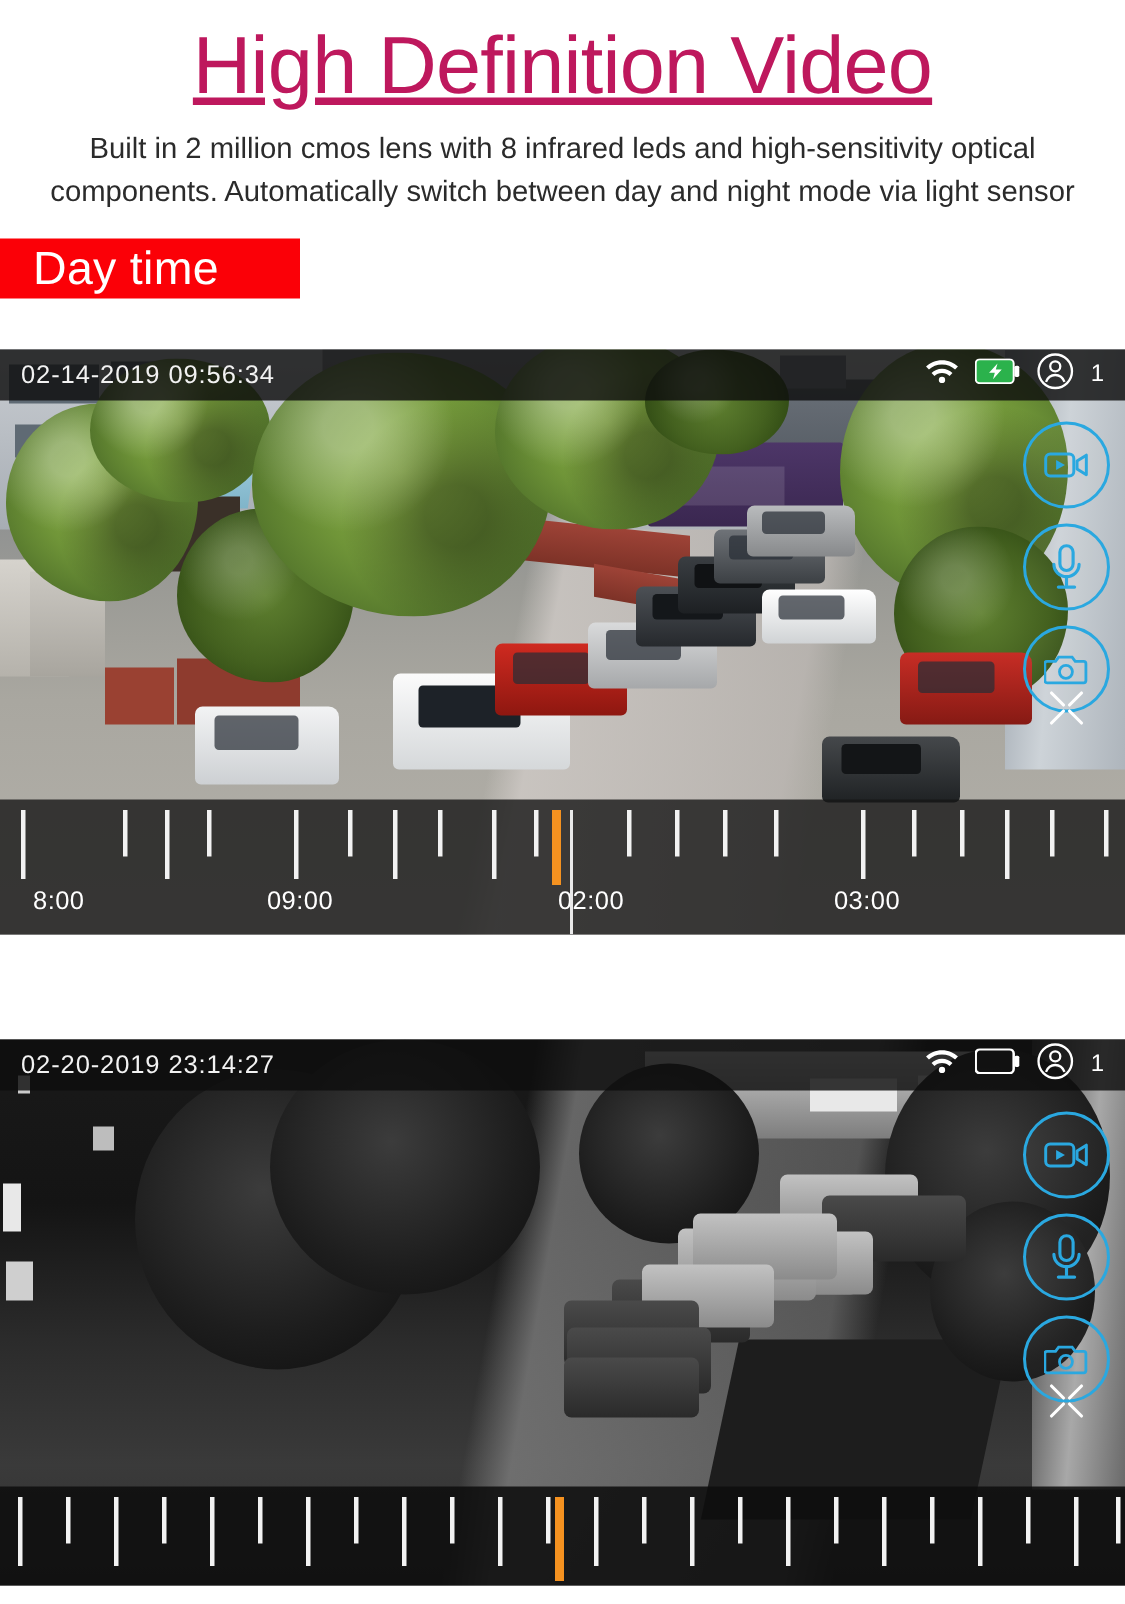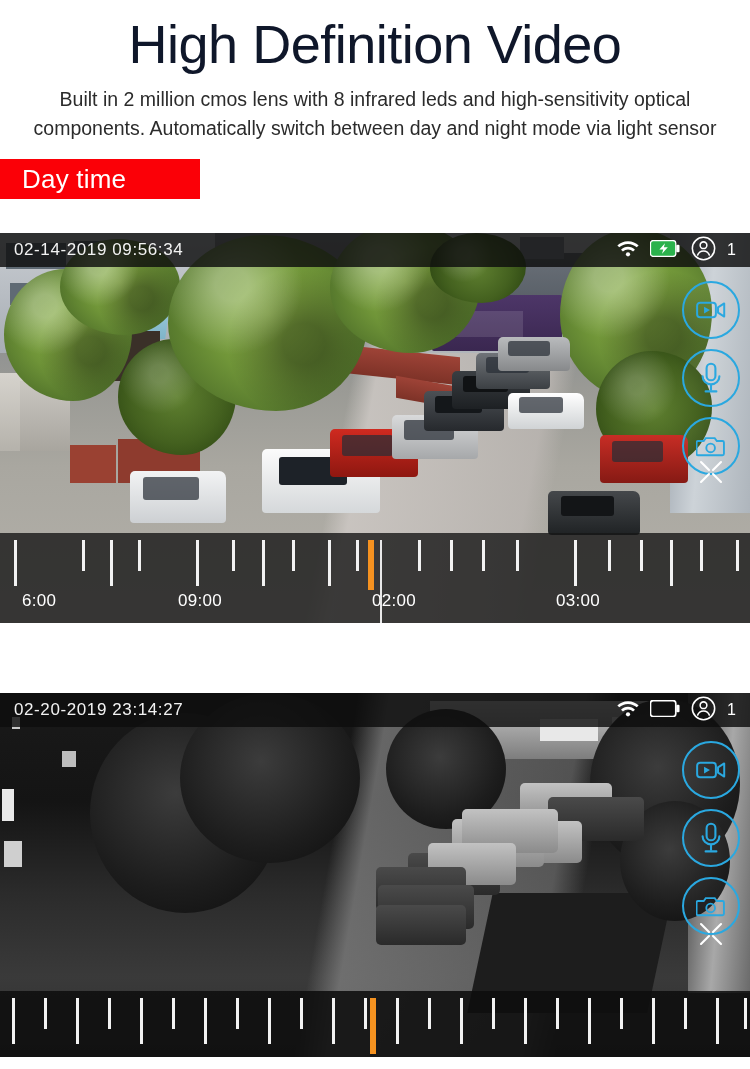--- a/index.html
+++ b/index.html
@@ -18,43 +18,44 @@
     height: 1069px;
     background: #fff;
   }
 
   
   .header { padding-top: 14px; text-align: center; }
 
   .headline {
     font-size: 54px;
     font-weight: 400;
-    color: #0f172a;
+    color: #be185d;
     letter-spacing: -0.5px;
     line-height: 1.12;
+    text-decoration: underline;
   }
 
   .subhead {
     margin: 11px auto 12px;
     width: 700px;
     font-size: 19.5px;
     line-height: 1.45;
     color: #2b2b2b;
     font-weight: 400;
   }
 
   
   .section { position: relative; width: 750px; }
 
   .badge {
     width: 200px;
     height: 40px;
     background: #fb0007;
     color: #ffffff;
-    font-size: 26px;
+    font-size: 31px;
     line-height: 40px;
     padding-left: 22px;
     letter-spacing: 0.2px;
   }
 
   
   .video {
     position: relative;
     width: 750px;
     overflow: hidden;
@@ -394,21 +395,21 @@
         <div class="tick minor" style="left:450px;"></div>
         <div class="tick minor" style="left:482px;"></div>
         <div class="tick minor" style="left:516px;"></div>
         <div class="tick major" style="left:574px;"></div>
         <div class="tick minor" style="left:608px;"></div>
         <div class="tick minor" style="left:640px;"></div>
         <div class="tick major" style="left:670px;"></div>
         <div class="tick minor" style="left:700px;"></div>
         <div class="tick minor" style="left:736px;"></div>
 
-        <div class="tlabel" style="left:22px;transform:none;">6:00</div>
+        <div class="tlabel" style="left:22px;transform:none;">8:00</div>
         <div class="tlabel" style="left:200px;">09:00</div>
         <div class="tlabel" style="left:394px;">02:00</div>
         <div class="tlabel" style="left:578px;">03:00</div>
       </div>
     </div>
   </div>
 
   <div class="gap"></div>
 
   <div class="section">

